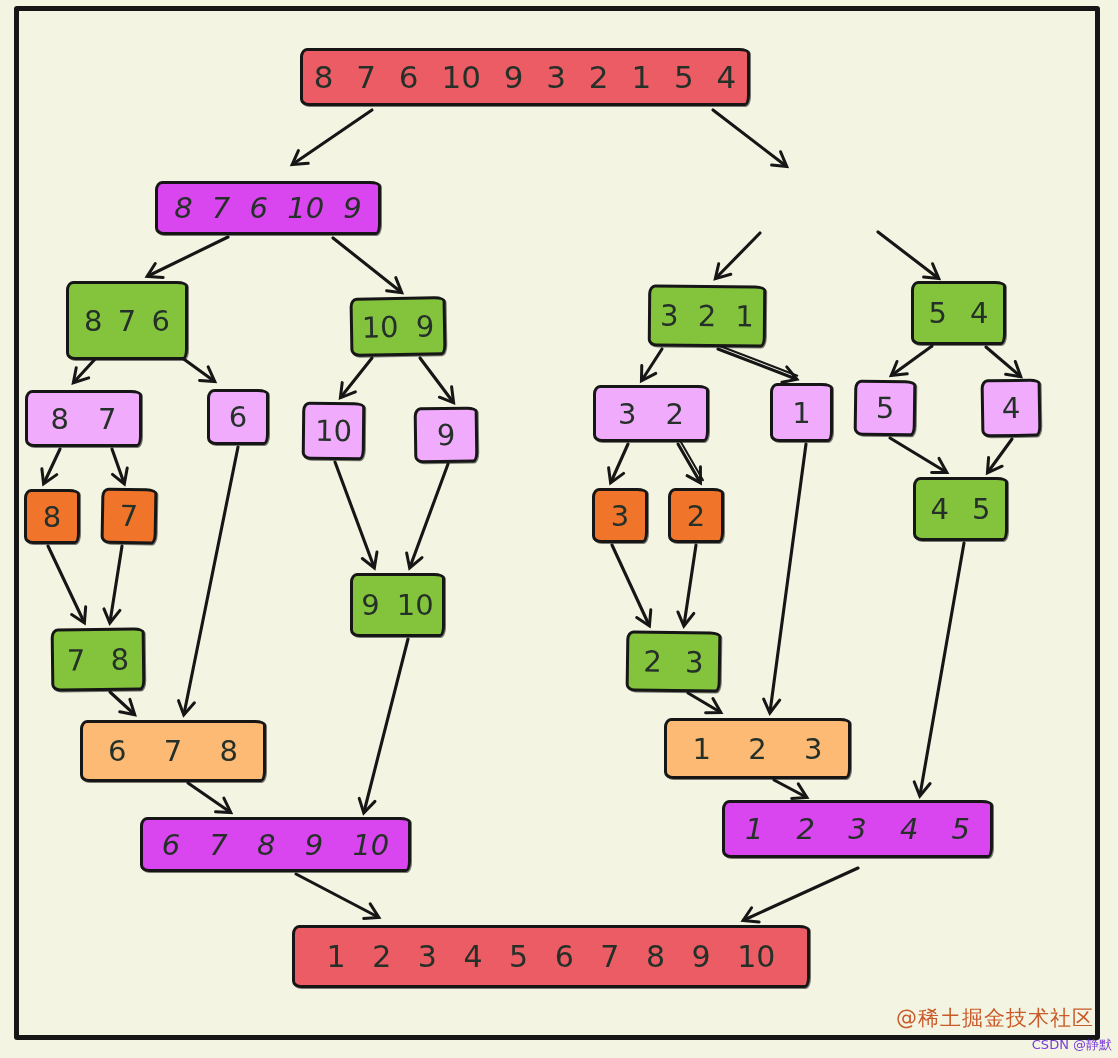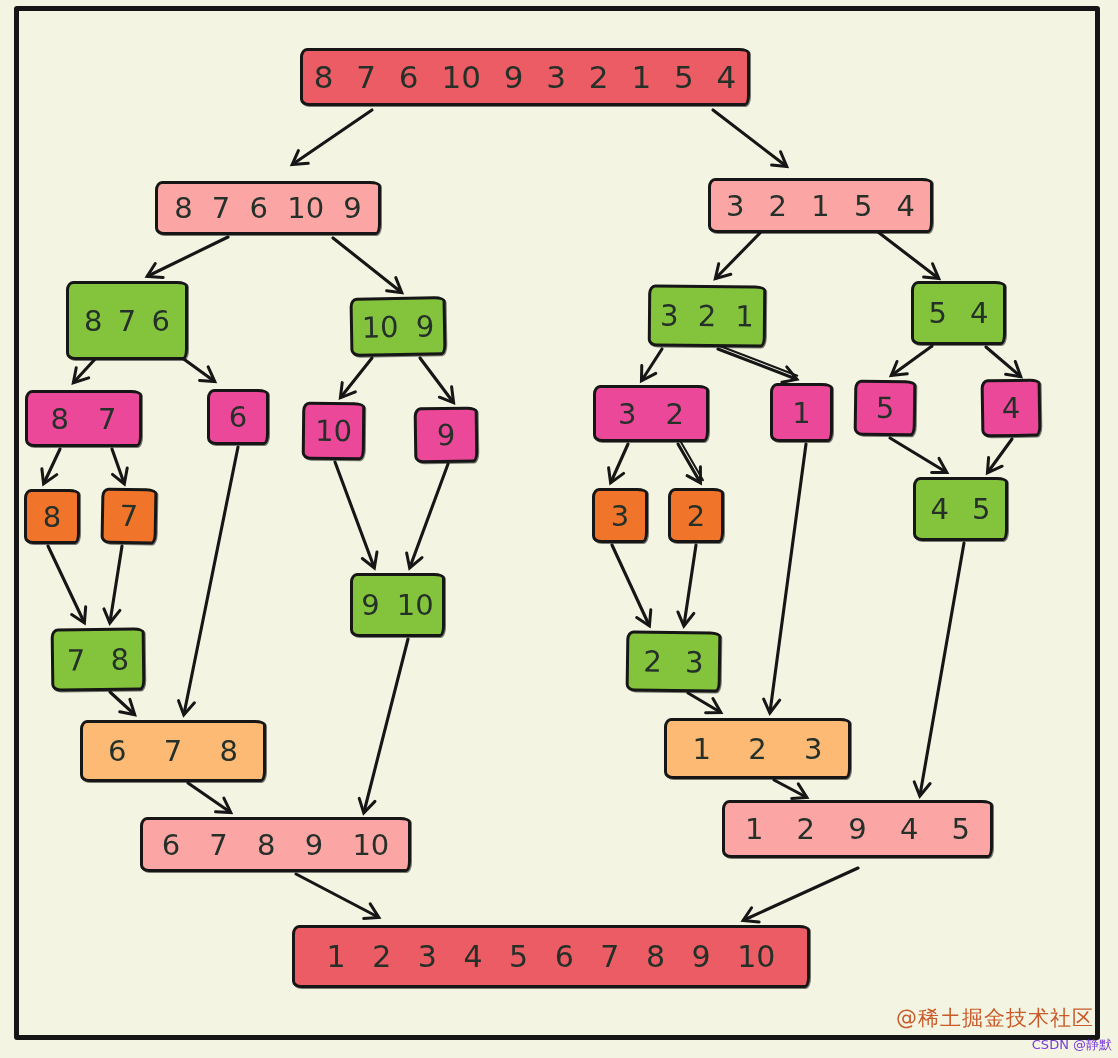--- a/index.html
+++ b/index.html
@@ -20,24 +20,24 @@
   .edge.thin{stroke-width:2;}
   .box{
     position:absolute;display:flex;align-items:center;justify-content:center;
     box-sizing:border-box;border:3px solid #161616;
     color:#253029;font-size:29px;z-index:2;
     border-radius:7px 11px 5px 9px / 9px 5px 11px 7px;
     box-shadow:1px 1px 0 rgba(20,20,20,.55);
     white-space:nowrap;
   }
   .red{background:#ec5c64;}
-  .blue{background:#fca5a5;}
+  .blue{background:#d946ef;font-style:italic;}
   .green{background:#84c43d;}
   .dgreen{background:#fdba74;}
-  .orange{background:#ec4899;}
+  .orange{background:#f0abfc;}
   .dorange{background:#f0752b;}
   .wm1{
     position:absolute;right:24px;top:1004px;z-index:3;
     font-size:21px;color:#c2410c;letter-spacing:1px;opacity:.85;
   }
   .wm2{
     position:absolute;right:6px;top:1036px;z-index:3;
     font-size:13px;color:#6d28d9;opacity:.9;
   }
 </style>
@@ -90,21 +90,20 @@
       <line x1="688" y1="693" x2="720" y2="712" class="edge" marker-end="url(#ah)"></line>
       <line x1="806" y1="444" x2="770" y2="712" class="edge" marker-end="url(#ah)"></line>
       <line x1="774" y1="780" x2="806" y2="797" class="edge" marker-end="url(#ah)"></line>
       <line x1="964" y1="543" x2="920" y2="795" class="edge" marker-end="url(#ah)"></line>
       <line x1="858" y1="868" x2="744" y2="920" class="edge" marker-end="url(#ah)"></line>
     </svg>
 
   <div class="box red" style="left:300px;top:48px;width:450px;height:58px;word-spacing:13px;font-size:31px">8 7 6 10 9 3 2 1 5 4</div>
 
   <div class="box blue" style="left:155px;top:181px;width:226px;height:54px;word-spacing:10px">8 7 6 10 9</div>
-  <div class="box blue" style="left:708px;top:178px;width:225px;height:55px;word-spacing:15px">3 2 1 5 4</div>
 
   <div class="box green" style="left:66px;top:281px;width:122px;height:79px;word-spacing:6px">8 7 6</div>
   <div class="box green" style="left:350px;top:297px;width:96px;height:59px;word-spacing:8px;transform:rotate(-1deg)">10 9</div>
   <div class="box green" style="left:648px;top:285px;width:118px;height:62px;word-spacing:10px;transform:rotate(.5deg)">3 2 1</div>
   <div class="box green" style="left:911px;top:281px;width:95px;height:64px;word-spacing:14px">5 4</div>
 
   <div class="box orange" style="left:25px;top:390px;width:117px;height:57px;word-spacing:20px">8 7</div>
   <div class="box orange" style="left:207px;top:389px;width:62px;height:56px">6</div>
   <div class="box orange" style="left:302px;top:402px;width:63px;height:58px;transform:rotate(.6deg)">10</div>
   <div class="box orange" style="left:414px;top:407px;width:64px;height:56px;transform:rotate(-.8deg)">9</div>
@@ -120,19 +119,19 @@
 
   <div class="box green" style="left:913px;top:477px;width:95px;height:64px;word-spacing:14px">4 5</div>
   <div class="box green" style="left:350px;top:573px;width:95px;height:64px;word-spacing:8px">9 10</div>
   <div class="box green" style="left:51px;top:628px;width:94px;height:63px;word-spacing:16px;transform:rotate(-.7deg)">7 8</div>
   <div class="box green" style="left:626px;top:631px;width:95px;height:61px;word-spacing:14px;transform:rotate(.8deg)">2 3</div>
 
   <div class="box dgreen" style="left:80px;top:720px;width:186px;height:62px;word-spacing:28px">6 7 8</div>
   <div class="box dgreen" style="left:664px;top:718px;width:187px;height:61px;word-spacing:28px">1 2 3</div>
 
   <div class="box blue" style="left:140px;top:817px;width:271px;height:55px;word-spacing:20px">6 7 8 9 10</div>
-  <div class="box blue" style="left:722px;top:800px;width:271px;height:58px;word-spacing:24px">1 2 9 4 5</div>
+  <div class="box blue" style="left:722px;top:800px;width:271px;height:58px;word-spacing:24px">1 2 3 4 5</div>
 
   <div class="box red" style="left:292px;top:925px;width:518px;height:63px;word-spacing:17px;font-size:30px">1 2 3 4 5 6 7 8 9 10</div>
 
   <div class="wm1">@稀土掘金技术社区</div>
   <div class="wm2">CSDN @静默</div>
 </div>
 
 </body></html>

